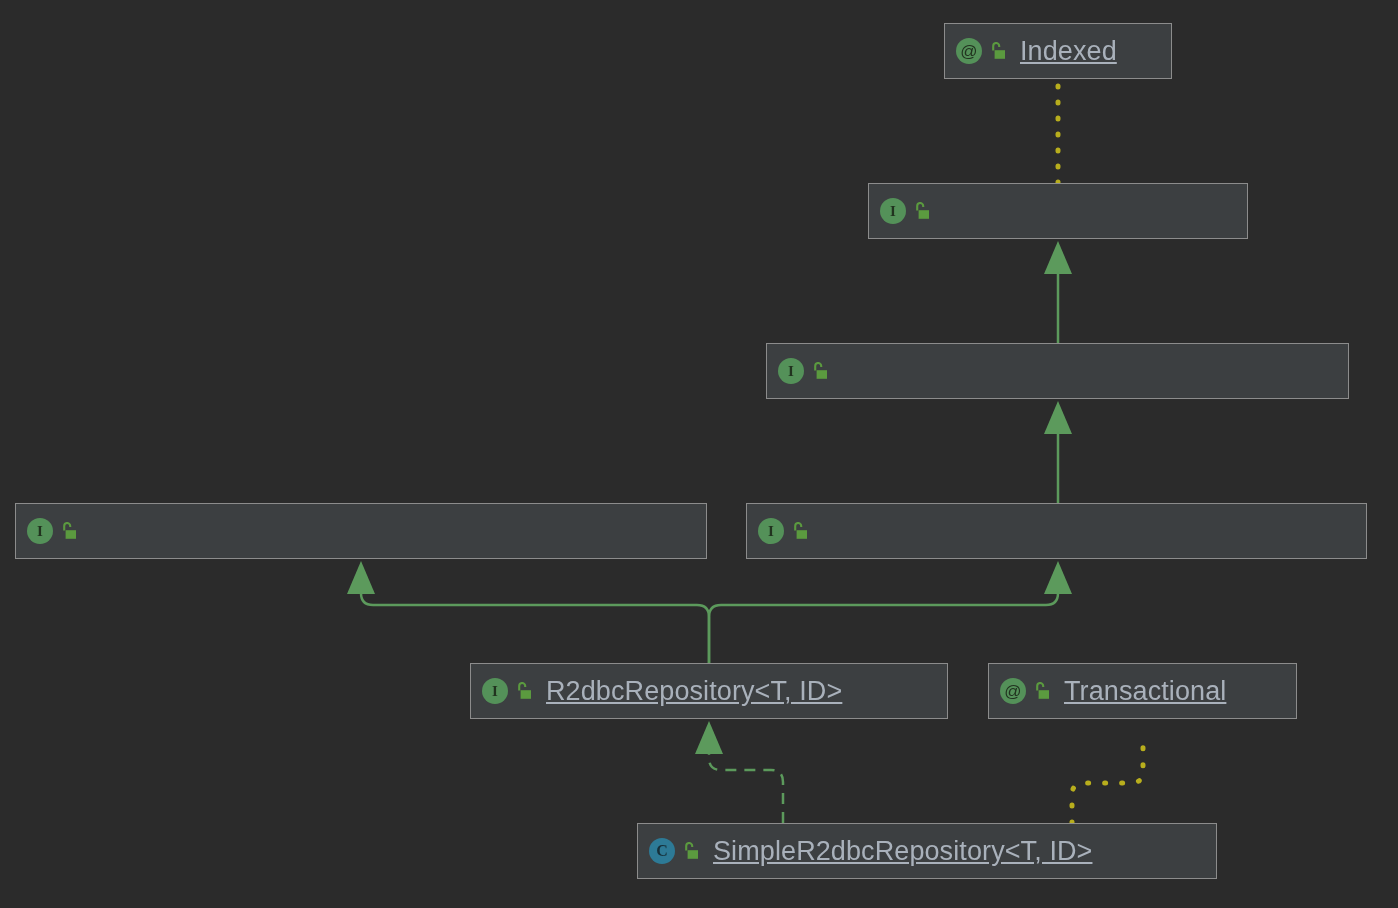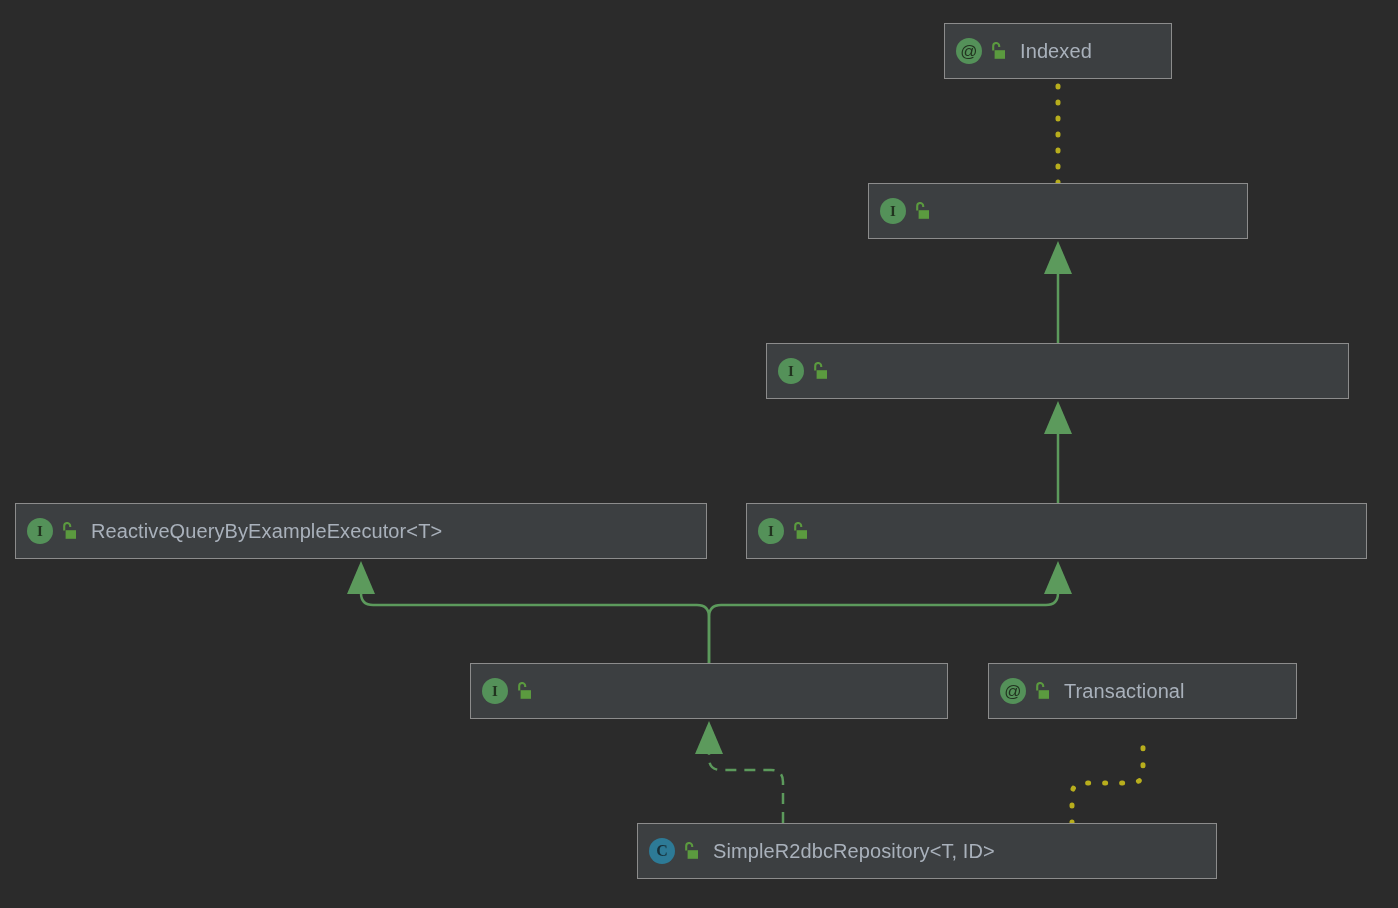--- a/index.html
+++ b/index.html
@@ -67,23 +67,24 @@
     flex: 0 0 auto;
     width: 17px;
     height: 19px;
     margin-left: 7px;
     position: relative;
   }
   .visibility-icon svg { display: block; }
   .node-label {
     margin-left: 14px;
     color: #a9b1bb;
-    font-size: 20px;
+    font-size: 27px;
     letter-spacing: 0.1px;
     line-height: 1;
+    text-decoration: underline;
   }
 </style>
 </head>
 <body>
 
 <div id="diagram-canvas">
 
   <svg id="edge-layer" width="1398" height="908" viewBox="0 0 1398 908">
 
     <path d="M 1058 183 L 1058 80" stroke="#b8ae1d" stroke-width="5" fill="none" stroke-linecap="round" stroke-dasharray="1 15"></path>
@@ -138,41 +139,41 @@
   </div>
 
   <div class="uml-node" style="left:15px; top:503px; width:692px;">
     <span class="node-kind-icon kind-interface">I</span>
     <span class="visibility-icon">
       <svg width="17" height="19" viewBox="0 0 17 19">
         <path d="M4.2 8.5 L4.2 4.0 A3.0 3.0 0 0 1 10.2 4.0 L10.2 5.0" stroke="#5b9a3f" stroke-width="2.1" fill="none"></path>
         <rect x="5.6" y="8.2" width="10.4" height="8.6" fill="#5b9a3f"></rect>
       </svg>
     </span>
-    <span class="node-label">ReactiveQueryByExampleExecutor&lt;T&gt;</span>
   </div>
 
   <div class="uml-node" style="left:746px; top:503px; width:621px;">
     <span class="node-kind-icon kind-interface">I</span>
     <span class="visibility-icon">
       <svg width="17" height="19" viewBox="0 0 17 19">
         <path d="M4.2 8.5 L4.2 4.0 A3.0 3.0 0 0 1 10.2 4.0 L10.2 5.0" stroke="#5b9a3f" stroke-width="2.1" fill="none"></path>
         <rect x="5.6" y="8.2" width="10.4" height="8.6" fill="#5b9a3f"></rect>
       </svg>
     </span>
   </div>
 
   <div class="uml-node" style="left:470px; top:663px; width:478px;">
     <span class="node-kind-icon kind-interface">I</span>
     <span class="visibility-icon">
       <svg width="17" height="19" viewBox="0 0 17 19">
         <path d="M4.2 8.5 L4.2 4.0 A3.0 3.0 0 0 1 10.2 4.0 L10.2 5.0" stroke="#5b9a3f" stroke-width="2.1" fill="none"></path>
         <rect x="5.6" y="8.2" width="10.4" height="8.6" fill="#5b9a3f"></rect>
       </svg>
     </span>
+    <span class="node-label">R2dbcRepository&lt;T, ID&gt;</span>
   </div>
 
   <div class="uml-node" style="left:988px; top:663px; width:309px;">
     <span class="node-kind-icon kind-annotation">@</span>
     <span class="visibility-icon">
       <svg width="17" height="19" viewBox="0 0 17 19">
         <path d="M4.2 8.5 L4.2 4.0 A3.0 3.0 0 0 1 10.2 4.0 L10.2 5.0" stroke="#5b9a3f" stroke-width="2.1" fill="none"></path>
         <rect x="5.6" y="8.2" width="10.4" height="8.6" fill="#5b9a3f"></rect>
       </svg>
     </span>

